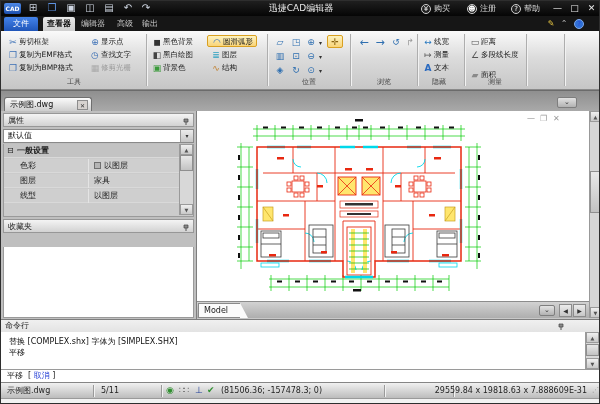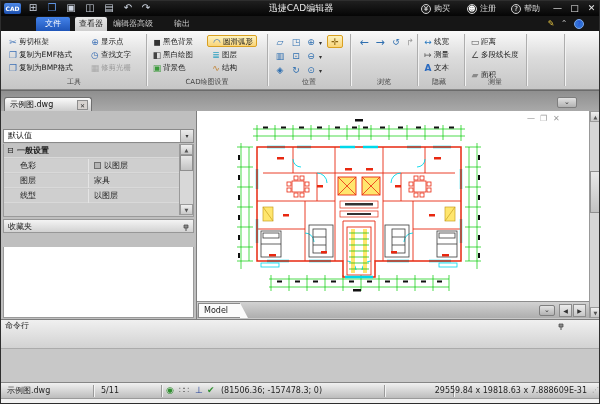--- a/index.html
+++ b/index.html
@@ -21,23 +21,23 @@
   .tract { position:absolute; top:0; height:15px; display:flex; align-items:center; gap:3px; color:#ddd; font-size:8px; }
   .cir { display:inline-block; width:10px; height:10px; border:1px solid #cfcfcf; border-radius:50%;
          text-align:center; line-height:8px; font-size:7px; color:#fff; background:#222; }
   .cir.blue { background:#2f6fd6; border-color:#7fa8e8; }
   .winbtn { position:absolute; top:0; width:15px; height:14px; text-align:center; line-height:14px;
             color:#e8e8e8; font-size:9px; }
 
   
   .tabrow { position:absolute; left:0; top:15px; width:600px; height:15px; background:#161616; }
   .mtab { position:absolute; top:1px; height:14px; line-height:14px; text-align:center; font-size:8px;
-          color:#c9c9c9; border-radius:2px 2px 0 0;margin-left:32px; }
+          color:#c9c9c9; border-radius:2px 2px 0 0; }
   .mtab.file { background:linear-gradient(#4483ea,#1f55b8); color:#fff; }
-  .mtab.sel  { background:linear-gradient(#e8e8e8,#cfcfcf); color:#111; }
+  .mtab.sel  { background:linear-gradient(#e8e8e8,#cfcfcf); color:#111;font-weight:bold; }
   .smico { position:absolute; top:2px; height:12px; line-height:12px; font-size:8px; text-align:center; }
 
   
   .ribbon { position:absolute; left:0; top:30px; width:600px; height:59px;
             background:linear-gradient(#fafafa,#dcdcdc 45%,#c6c6c6); border-bottom:1px solid #8a8a8a; }
   .rsep { position:absolute; top:3px; width:1px; height:52px; background:#aeaeae; box-shadow:1px 0 0 #f2f2f2; }
   .glabel { position:absolute; top:46px; height:11px; line-height:11px; font-size:7px; color:#444; text-align:center; }
   .rbtn { position:absolute; height:12px; line-height:12px; white-space:nowrap; font-size:7.5px; color:#1a1a1a; }
   .rbtn .ric { display:inline-block; width:12px; text-align:center; font-size:9px; vertical-align:top; }
   .rbtn.gray { color:#9a9a9a; }
@@ -149,21 +149,21 @@
     </div>
     <span class="winbtn" style="left:549px">—</span>
     <span class="winbtn" style="left:566px">□</span>
     <span class="winbtn" style="left:583px">✕</span>
   </div>
 
   <div class="tabrow">
     <div class="mtab file" style="left:3px;width:34px">文件</div>
     <div class="mtab sel" style="left:42px;width:32px">查看器</div>
     <div class="mtab" style="left:77px;width:30px">编辑器</div>
-    <div class="mtab" style="left:100px;width:24px">高级</div>
+    <div class="mtab" style="left:112px;width:24px">高级</div>
     <div class="mtab" style="left:137px;width:24px">输出</div>
     <span class="smico" style="left:544px;width:12px;color:#e0c040">✎</span>
     <span class="smico" style="left:558px;width:10px;color:#bbb">⌃</span>
     <span class="smico" style="left:572px;width:12px"><span class="cir blue">?</span></span>
   </div>
 
   <div class="ribbon">
 
     <div class="rbtn" style="left:6px;top:5px"><span class="ric" style="color:#3b6fb5">✂</span><span>剪切框架</span></div>
     <div class="rbtn" style="left:6px;top:18px"><span class="ric" style="color:#3b6fb5">❐</span><span>复制为EMF格式</span></div>
@@ -173,21 +173,20 @@
     <div class="rbtn gray" style="left:88px;top:31px"><span class="ric" style="color:#aaa">▦</span><span>修剪光栅</span></div>
     <div class="glabel" style="left:2px;width:142px">工具</div>
     <div class="rsep" style="left:145px"></div>
 
     <div class="rbtn" style="left:150px;top:5px"><span class="ric" style="color:#333">◼</span><span>黑色背景</span></div>
     <div class="rbtn" style="left:150px;top:18px"><span class="ric" style="color:#444">◧</span><span>黑白绘图</span></div>
     <div class="rbtn" style="left:150px;top:31px"><span class="ric" style="color:#3a9a3a">▣</span><span>背景色</span></div>
     <div class="rbtn hl" style="left:206px;top:4px;padding:0 3px"><span class="ric" style="color:#2a6ac0;font-weight:bold">◠</span><span>圆滑弧形</span></div>
     <div class="rbtn" style="left:209px;top:18px"><span class="ric" style="color:#2aa0c0">≣</span><span>图层</span></div>
     <div class="rbtn" style="left:209px;top:31px"><span class="ric" style="color:#c08030">∿</span><span>结构</span></div>
-    <div class="glabel" style="left:146px;width:120px">CAD绘图设置</div>
     <div class="rsep" style="left:266px"></div>
 
     <div class="posbtn" style="left:272px;top:5px">▱</div>
     <div class="posbtn" style="left:288px;top:5px">◳</div>
     <div class="posbtn" style="left:303px;top:5px">⊕</div>
     <span class="dd" style="left:316px;top:8px">▾</span>
     <div class="posbtn hl" style="left:326px;top:4px;width:16px;color:#8a6310">✛</div>
     <div class="posbtn" style="left:272px;top:19px">▥</div>
     <div class="posbtn" style="left:288px;top:19px">⊡</div>
     <div class="posbtn" style="left:303px;top:19px">⊖</div>
@@ -222,20 +221,27 @@
 
   <div class="docstrip">
     <div class="doctab">
       <span>示例图.dwg</span>
       <span class="x">✕</span>
     </div>
     <div class="chevbtn" style="left:556px;top:6px">⌄</div>
   </div>
 
   <div class="leftcol">
+    <div class="phead" style="top:2px">
+      <span>属性</span>
+      <span class="pin"><svg width="8" height="8" viewBox="0 0 8 8">
+            <path d="M2 1h4v3H2z" fill="#8a8a8a" stroke="#444" stroke-width="0.7"></path>
+            <path d="M4 4v3" stroke="#444" stroke-width="0.9"></path>
+          </svg></span>
+    </div>
     <div class="combo">
       <span>默认值</span>
       <span class="btn">▾</span>
     </div>
     <div class="tree">
       <div class="trow" style="top:0;background:#c3c3c3;font-weight:bold">
         <span style="position:absolute;left:3px;font-weight:normal">⊟</span>
         <span class="k" style="left:13px">一般设置</span>
       </div>
       <div class="trow" style="top:15px">
@@ -394,20 +400,35 @@
     <div class="navbtn" style="left:376px">▶</div>
   </div>
 
   <div class="cmdhead">
     <span>命令行</span>
     <span class="pin" style="right:36px"><svg width="8" height="8" viewBox="0 0 8 8">
           <path d="M2 1h4v3H2z" fill="#8a8a8a" stroke="#444" stroke-width="0.7"></path>
           <path d="M4 4v3" stroke="#444" stroke-width="0.9"></path>
         </svg></span>
   </div>
+  <div class="cmdbody">
+    <div class="cmdline" style="top:4px">替换 [COMPLEX.shx] 字体为 [SIMPLEX.SHX]</div>
+    <div class="cmdline" style="top:15px">平移</div>
+    <div class="vsb" style="right:2px;height:37px">
+      <div class="sbtn" style="top:0">▲</div>
+      <div class="sthumb" style="top:12px;height:12px"></div>
+      <div class="sbtn" style="bottom:0">▼</div>
+    </div>
+  </div>
+  <div class="cmdinput">
+    <span>平移</span>&nbsp;
+    <span>[</span>
+    <span class="blue">取消</span>
+    <span>]</span>
+  </div>
 
   <div class="statusbar">
     <div class="scell" style="left:6px">示例图.dwg</div>
     <div class="ssep" style="left:92px"></div>
     <div class="scell" style="left:100px">5/11</div>
     <div class="ssep" style="left:160px"></div>
     <span class="sico" style="left:165px;color:#2f8f2f">◉</span>
     <span class="sico" style="left:178px;color:#777;letter-spacing:-1px">∷∷</span>
     <span class="sico" style="left:194px;color:#22409a">⊥</span>
     <span class="sico" style="left:206px;color:#2f8f2f">✔</span>

